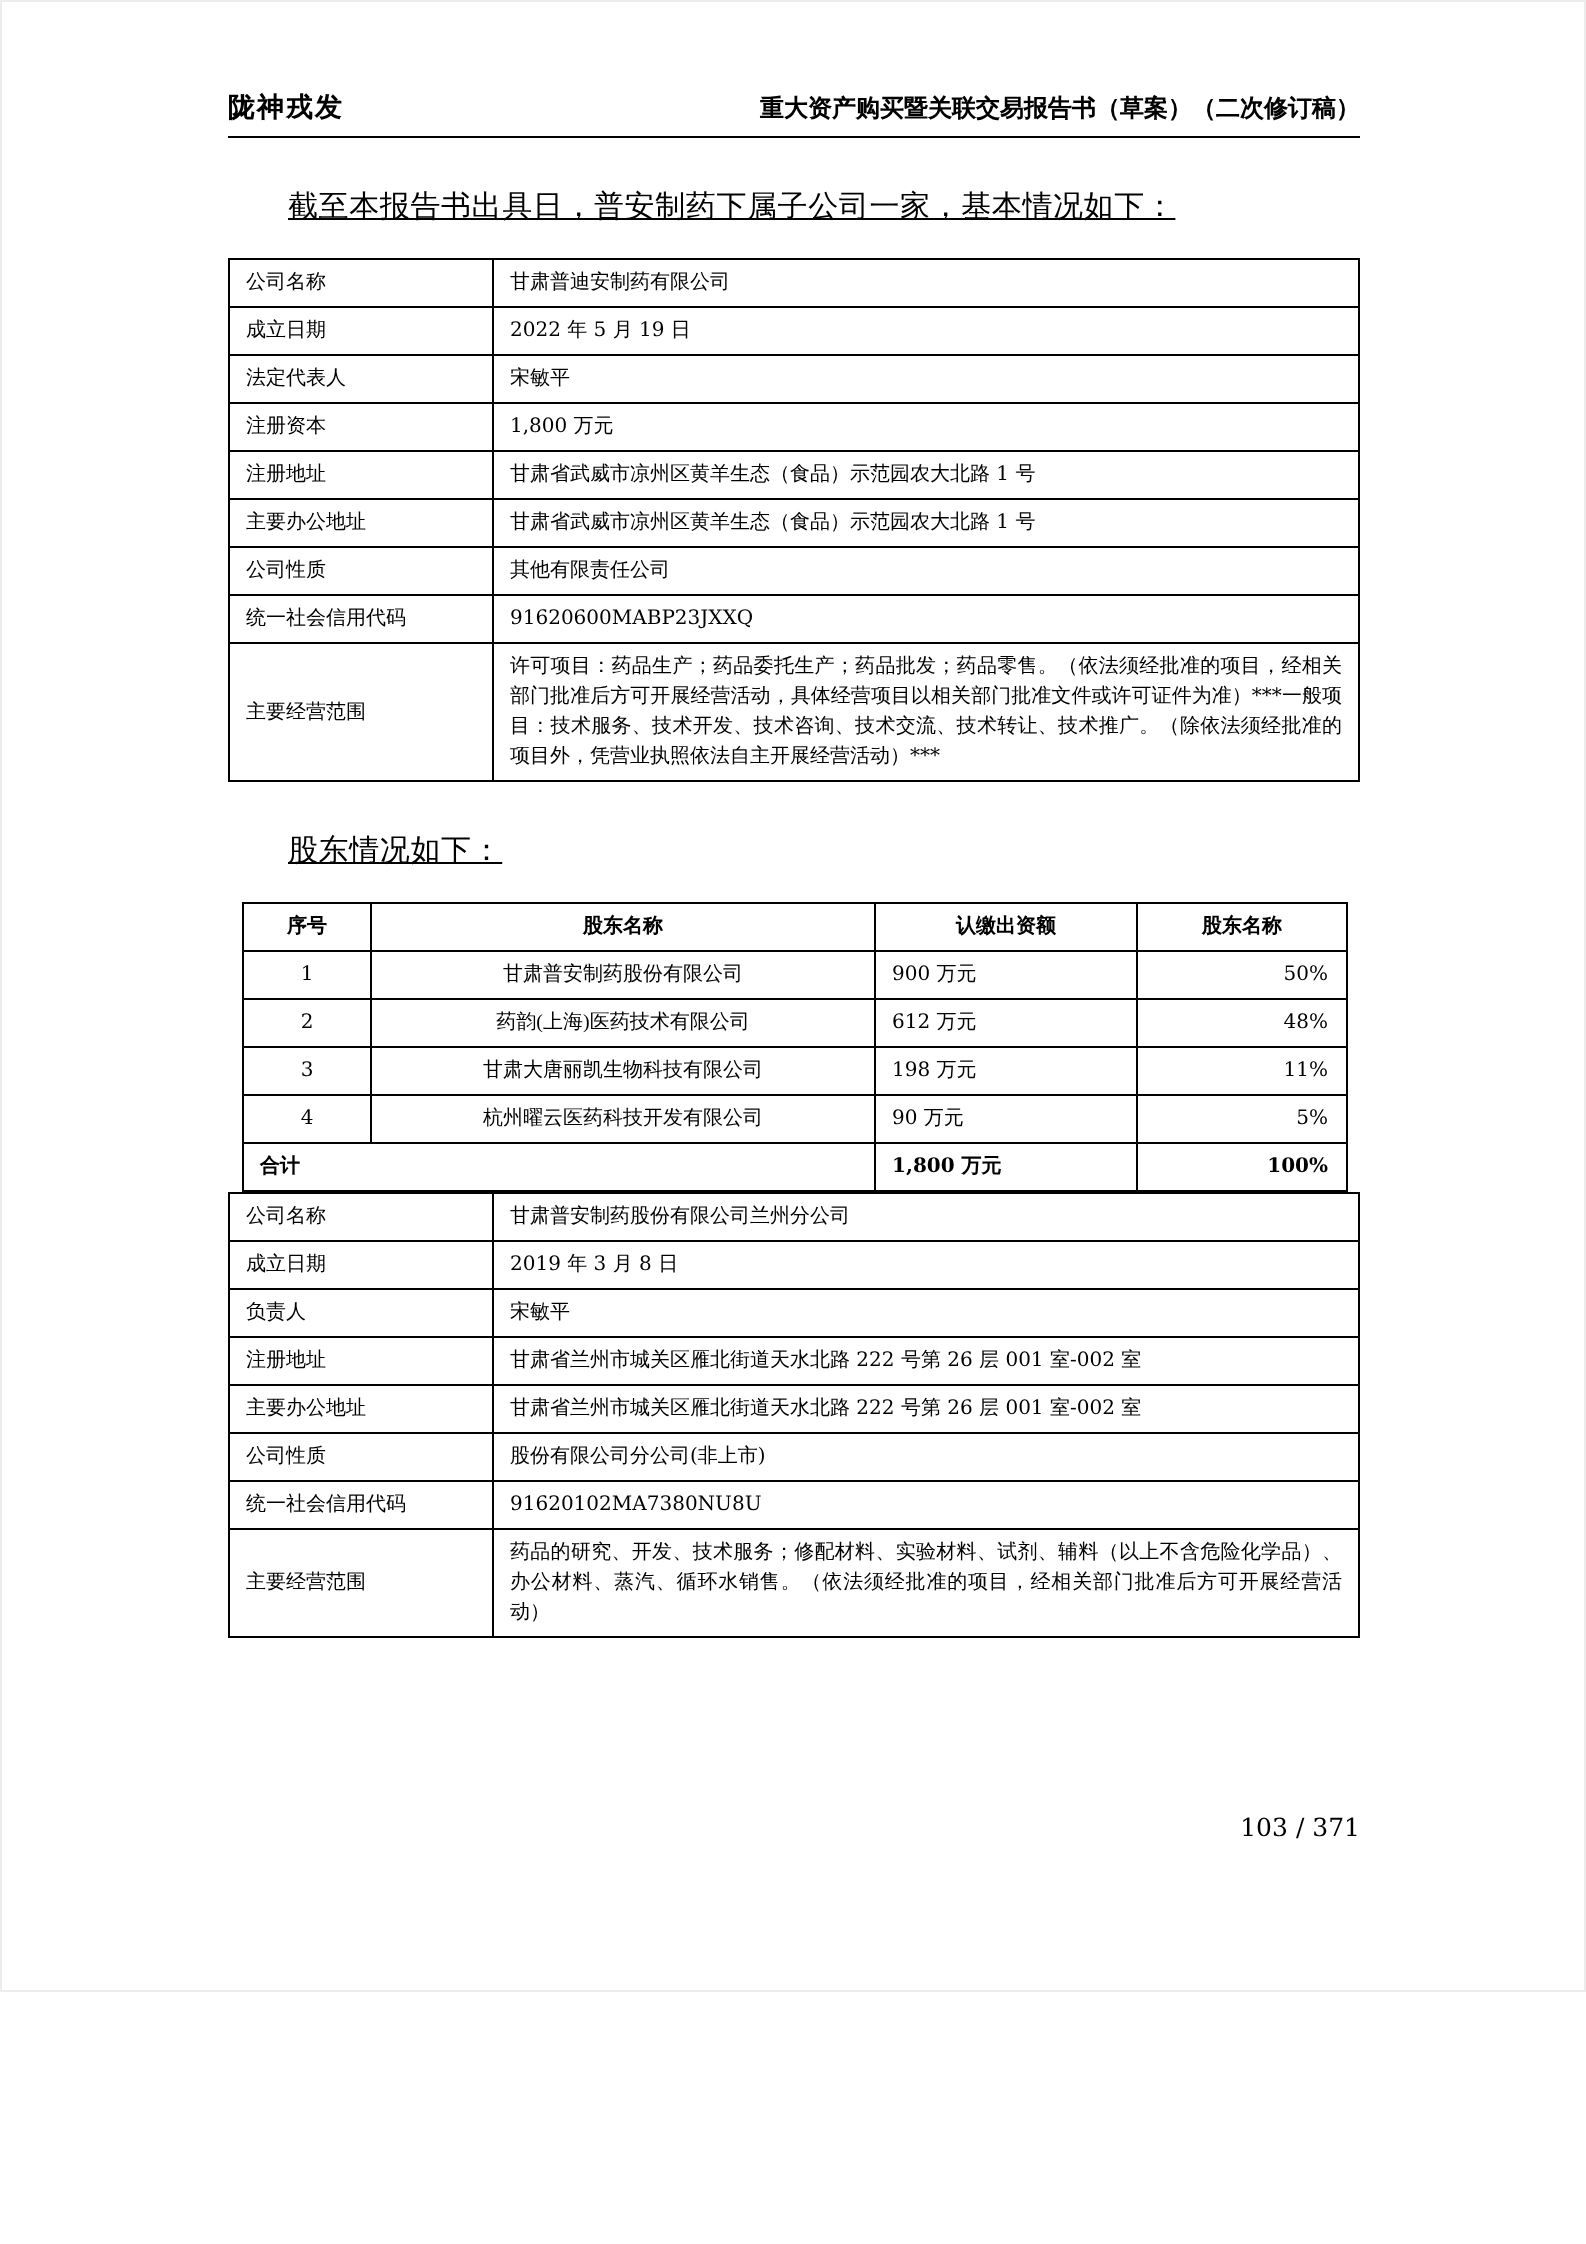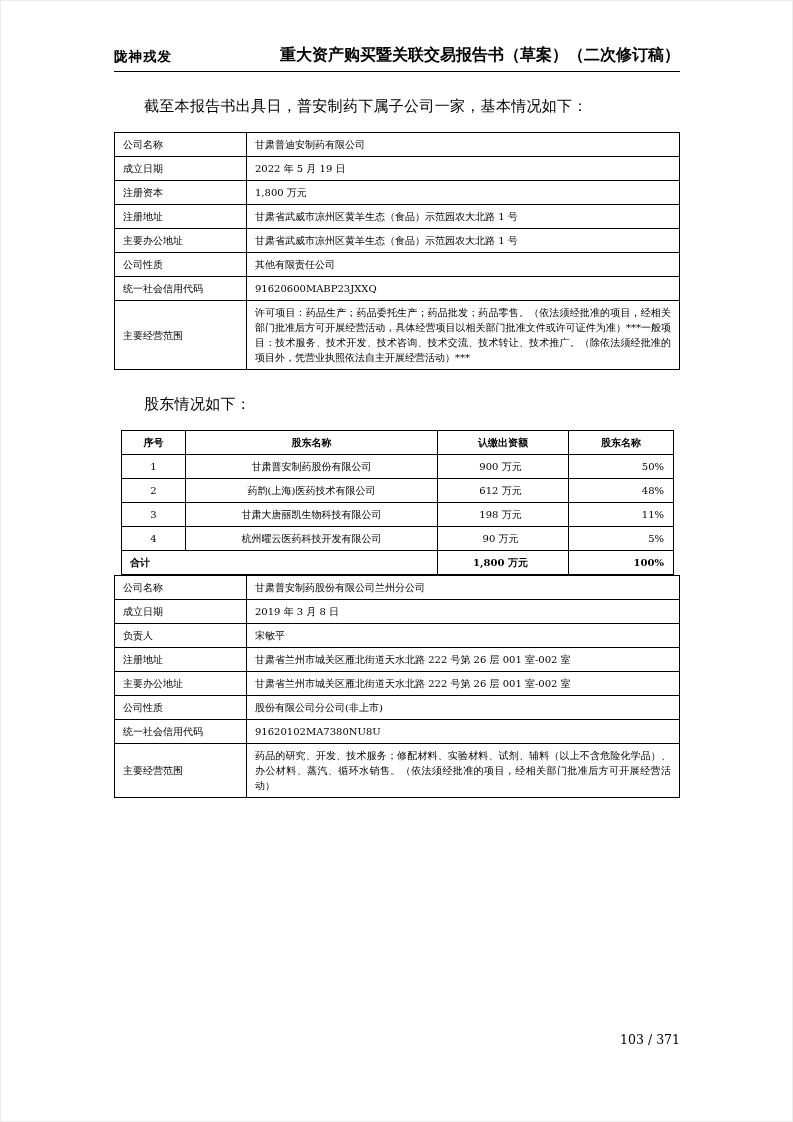--- a/index.html
+++ b/index.html
@@ -1,45 +1,46 @@
 <!DOCTYPE html>
 <html><head>
 <meta charset="utf-8">
 <style>
   * { margin: 0; padding: 0; box-sizing: border-box; }
   html, body { background: #ffffff; }
   .page {
     position: relative;
     width: 793px;
-    height: 1122px;
+    height: 996px;
     margin: 0 auto;
     background: #ffffff;
     border: 1px solid #ececec;
     padding: 44px 112px 0 113px;
     overflow: hidden;
     font-family: "DejaVu Serif", "Liberation Serif", serif;
     color: #000;
   }
   
   .hdr {
     display: flex;
     justify-content: space-between;
     align-items: flex-end;
     border-bottom: 1.5px solid #000;
     padding-bottom: 5px;
   }
   .hdr-left  { font-size: 13.5px; font-weight: bold; letter-spacing: 1px; }
-  .hdr-right { font-size: 16px;  font-weight: bold; }
+  .hdr-right { font-size: 12px;  font-weight: bold; }
   
   .para {
     font-size: 15px;
     line-height: 1.6;
     text-indent: 2em;
     letter-spacing: .3px;
     text-align: justify;
+    text-decoration: underline;
   }
   .para.intro  { margin: 22px 0 14px; }
   .para.mid    { margin: 22px 0 14px; }
   
   table {
     width: 100%;
     border-collapse: collapse;
     table-layout: fixed;
     font-size: 10px;
   }
@@ -56,22 +57,22 @@
   .kv-table td.label { text-align: left; }
   .kv-table td.value { text-align: justify; }
   
   .sh-wrap { padding: 0 7px; }
   .sh-table col.c-no   { width: 64px; }
   .sh-table col.c-name { width: 252px; }
   .sh-table col.c-amt  { width: 131px; }
   .sh-table col.c-pct  { width: 105px; }
   .sh-table th { font-weight: bold; text-align: center; padding: 4px 4px; }
   .sh-table td.no   { text-align: center; }
-  .sh-table td.name { text-align: center; }
-  .sh-table td.amt  { text-align: center; padding-right: 13px; }
+  .sh-table td.name { text-align: center; font-family: Liberation Serif, serif; }
+  .sh-table td.amt  { text-align: left; padding-right: 13px; }
   .sh-table td.pct  { text-align: right; padding-right: 9px; padding-left: 16px; }
   .sh-table tr.total td { font-weight: bold; }
   .sh-table td.total-label { text-align: left; }
   
   .ftr {
     position: absolute;
     right: 112px;
     bottom: 74px;
     font-size: 12.5px;
     font-weight: normal;
@@ -95,20 +96,24 @@
         <col>
       </colgroup>
     <tbody>
       <tr>
         <td class="label">公司名称</td>
         <td class="value">甘肃普迪安制药有限公司</td>
       </tr>
       <tr>
         <td class="label">成立日期</td>
         <td class="value">2022 年 5 月 19 日</td>
+      </tr>
+      <tr>
+        <td class="label">法定代表人</td>
+        <td class="value">宋敏平</td>
       </tr>
       <tr>
         <td class="label">注册资本</td>
         <td class="value">1,800 万元</td>
       </tr>
       <tr>
         <td class="label">注册地址</td>
         <td class="value">甘肃省武威市凉州区黄羊生态（食品）示范园农大北路 1 号</td>
       </tr>
       <tr>

